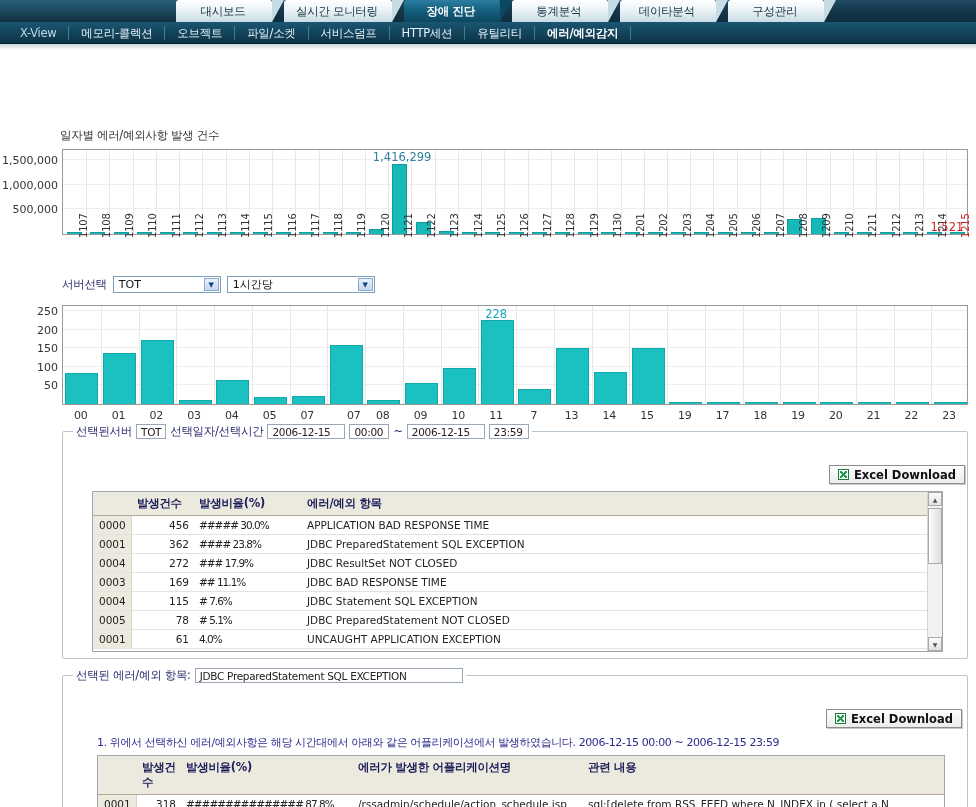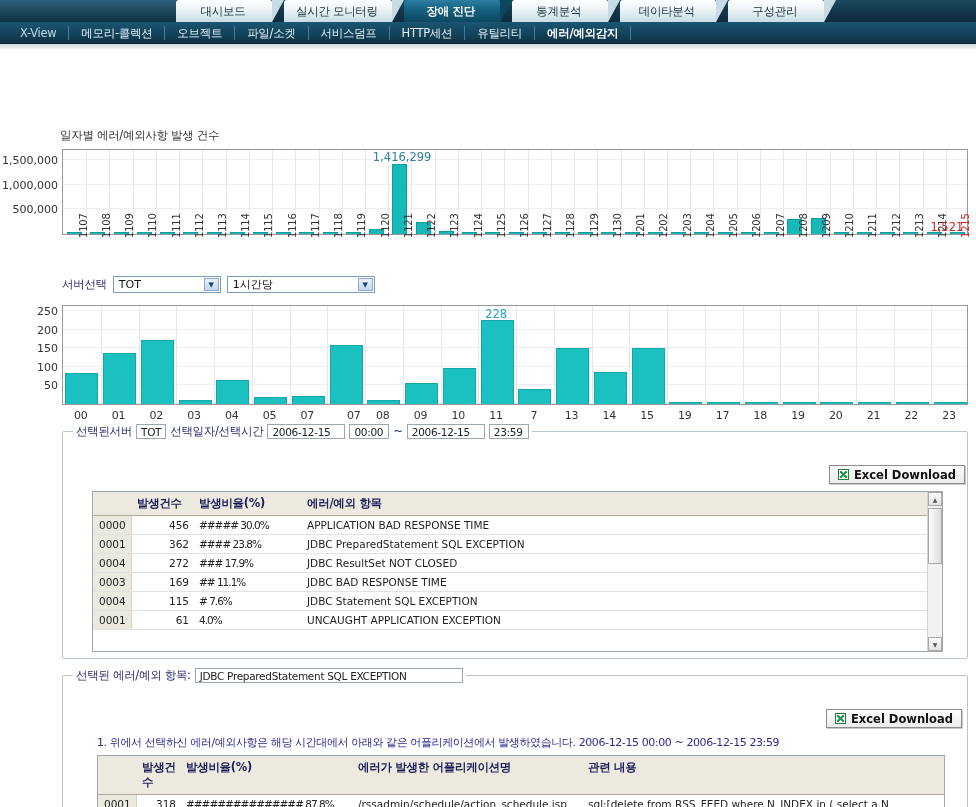--- a/index.html
+++ b/index.html
@@ -569,20 +569,26 @@
               <td class="pct">## 11.1%</td>
               <td class="">JDBC BAD RESPONSE TIME</td>
             </tr>
             <tr>
               <td class="rowidx">0004</td>
               <td class="num">115</td>
               <td class="pct"># 7.6%</td>
               <td class="">JDBC Statement SQL EXCEPTION</td>
             </tr>
             <tr>
+              <td class="rowidx">0005</td>
+              <td class="num">78</td>
+              <td class="pct"># 5.1%</td>
+              <td class="">JDBC PreparedStatement NOT CLOSED</td>
+            </tr>
+            <tr>
               <td class="rowidx">0001</td>
               <td class="num">61</td>
               <td class="pct">4.0%</td>
               <td class="">UNCAUGHT APPLICATION EXCEPTION</td>
             </tr>
           </tbody>
       </table>
     </div>
     <div class="vscroll">
       <div class="arrow-btn up">▲</div>

